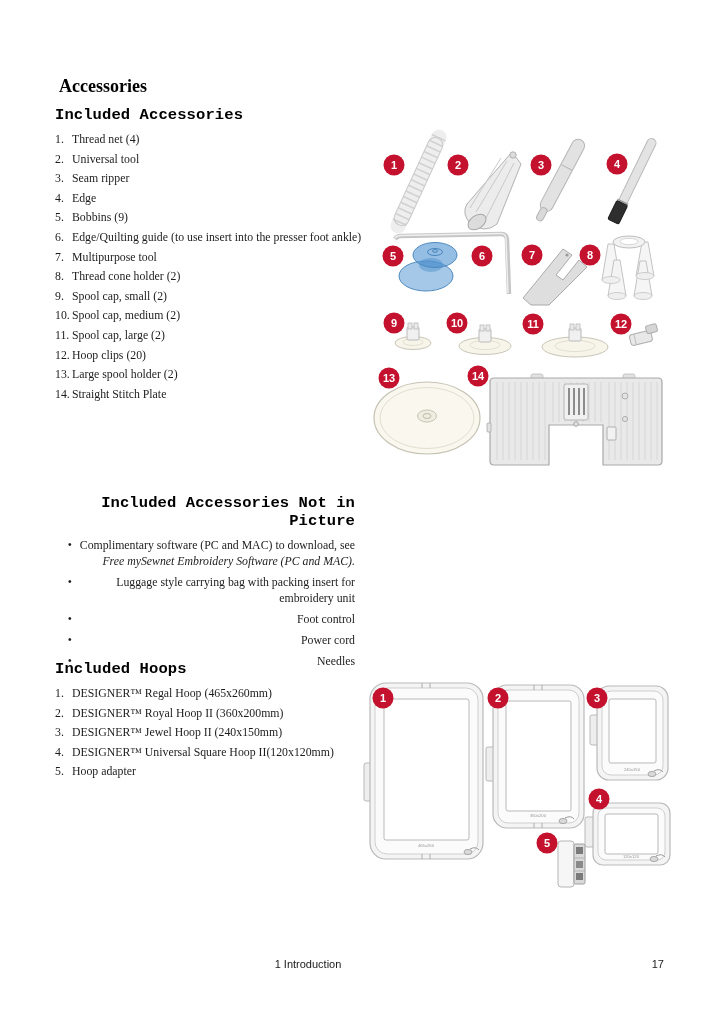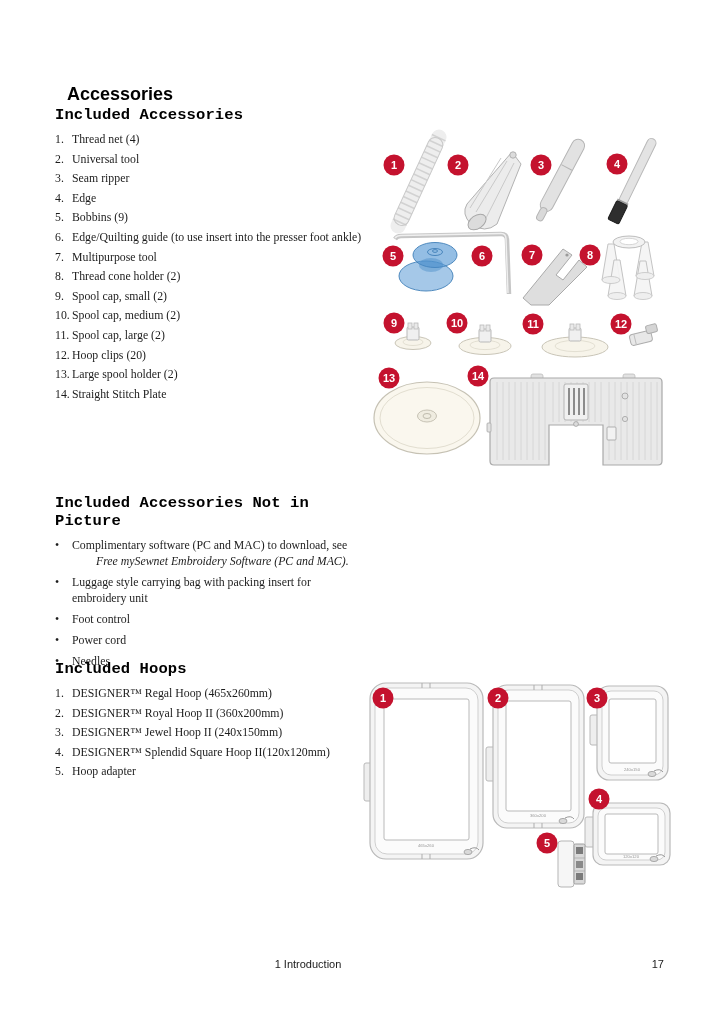--- a/index.html
+++ b/index.html
@@ -1,24 +1,24 @@
 <!DOCTYPE html>
 <html><head>
 <meta charset="utf-8">
 <style>
   html,body{margin:0;padding:0;background:#ffffff;}
   .page{position:relative;width:724px;height:1024px;background:#ffffff;
         font-family:"Liberation Serif",serif;color:#1c1c1c;overflow:hidden;}
-  .page-title{position:absolute;left:55px;top:72px;margin:12px;
-        font-family:Liberation Sans, sans-serif;font-size:18px;font-weight:700;color:#000;}
+  .page-title{position:absolute;left:55px;top:72px;margin:4px;
+        font-family:Liberation Serif, serif;font-size:18px;font-weight:700;color:#000;}
   .section{position:absolute;left:55px;}
   .section h2{margin:0 0 8px 0;font-family:Liberation Mono, monospace;
         font-size:15.5px;font-weight:700;color:#000;letter-spacing:.1px;}
   #sec-accessories{top:106px;width:332px;}
-  #sec-notpicture{top:494px;width:300px;}
+  #sec-notpicture{top:494px;width:300px;text-align:right;}
   #sec-hoops{top:660px;width:332px;}
   .num-row{display:flex;margin-bottom:4.5px;font-size:11.8px;line-height:1.28;}
   .num-row .num{flex:none;width:17px;}
   .num-row .txt{flex:1;}
   .bul-row{display:flex;margin-bottom:5.5px;font-size:11.8px;line-height:1.33;}
   .bul-row .mark{flex:none;width:17px;}
   .bul-row .txt{flex:1;}
   .bul-row .ref{font-style:italic;margin-left:24px;}
   .fig{position:absolute;}
   #fig-accessories{left:373px;top:128px;width:295px;height:345px;}
@@ -135,21 +135,21 @@
       <div class="num-row">
           <span class="num">2.</span>
           <span class="txt">DESIGNER™ Royal Hoop II (360x200mm)</span>
         </div>
       <div class="num-row">
           <span class="num">3.</span>
           <span class="txt">DESIGNER™ Jewel Hoop II (240x150mm)</span>
         </div>
       <div class="num-row">
           <span class="num">4.</span>
-          <span class="txt">DESIGNER™ Splendid Square Hoop II(120x120mm)</span>
+          <span class="txt">DESIGNER™ Universal Square Hoop II(120x120mm)</span>
         </div>
       <div class="num-row">
           <span class="num">5.</span>
           <span class="txt">Hoop adapter</span>
         </div>
     </div>
   </div>
 
   <div class="fig" id="fig-accessories">
     <svg width="295" height="345" viewBox="0 0 295 345" xmlns="http://www.w3.org/2000/svg">

